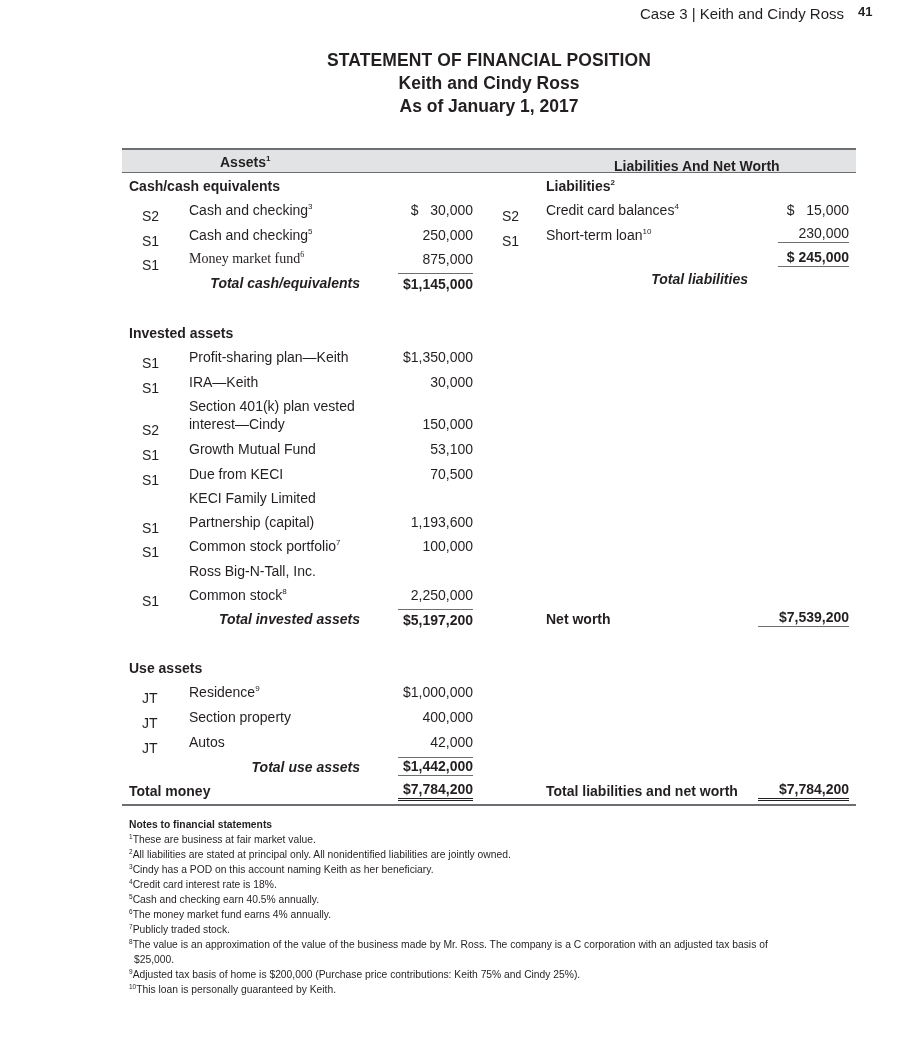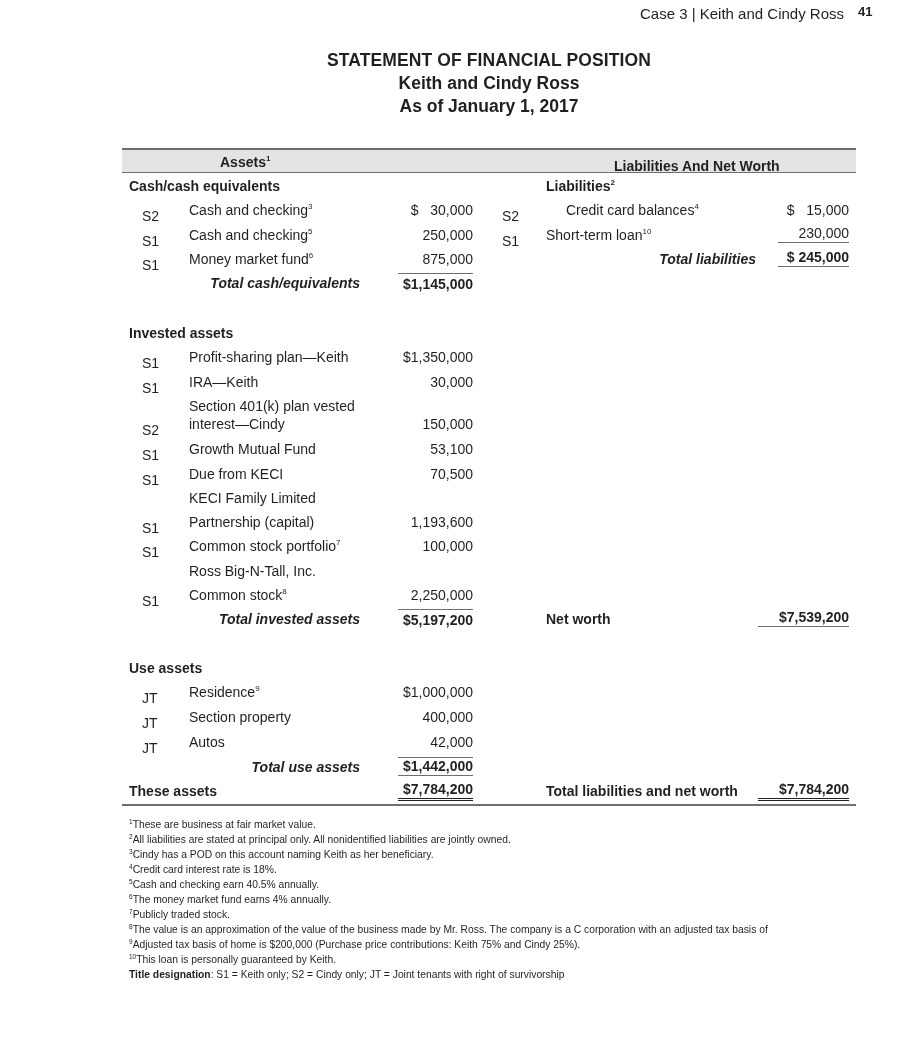--- a/index.html
+++ b/index.html
@@ -79,41 +79,41 @@
     <span style="position:absolute;left:67px;"><span>Cash and checking</span><span class="sup">3</span></span>
     <span class="num" style="left:276px;width:75px;white-space:pre;">$   30,000</span>
   </div>
   <div class="row" style="left:0;top:77px;width:360px;">
     <span class="code" style="left:20px;">S1</span>
     <span style="position:absolute;left:67px;"><span>Cash and checking</span><span class="sup">5</span></span>
     <span class="num" style="left:276px;width:75px;">250,000</span>
   </div>
   <div class="row" style="left:0;top:101px;width:360px;">
     <span class="code" style="left:20px;">S1</span>
-    <span style="position:absolute;left:67px;"><span>Money market fund</span><span class="sup">6</span></span>
+    <span style="position:absolute;left:67px;font-family:Liberation Serif, serif;"><span>Money market fund</span><span class="sup">6</span></span>
     <span class="num" style="left:276px;width:75px;">875,000</span>
   </div>
   <div class="row" style="left:0;top:125px;width:360px;">
     <span class="bold ital" style="position:absolute;right:122px;">Total cash/equivalents</span>
     <span class="num bold ul-top" style="left:276px;width:75px;">$1,145,000</span>
   </div>
 
   <div class="row bold" style="left:424px;top:28px;"><span>Liabilities</span><span class="sup">2</span></div>
   <div class="row" style="left:380px;top:52px;width:354px;">
     <span class="code" style="left:0;">S2</span>
-    <span style="position:absolute;left:44px;margin-left:20px;"><span>Credit card balances</span><span class="sup">4</span></span>
+    <span style="position:absolute;left:44px;"><span>Credit card balances</span><span class="sup">4</span></span>
     <span class="num" style="left:276px;width:71px;white-space:pre;">$   15,000</span>
   </div>
   <div class="row" style="left:380px;top:77px;width:354px;">
     <span class="code" style="left:0;">S1</span>
     <span style="position:absolute;left:44px;"><span>Short-term loan</span><span class="sup">10</span></span>
     <span class="num ul" style="left:276px;width:71px;line-height:17px;">230,000</span>
   </div>
   <div class="row" style="left:380px;top:101px;width:354px;">
-    <span class="bold ital" style="position:absolute;right:100px;">Total liabilities</span>
+    <span class="bold ital" style="position:absolute;right:108px;margin-top:20px;">Total liabilities</span>
     <span class="num bold ul" style="left:276px;width:71px;line-height:17px;">$ 245,000</span>
   </div>
 
   <div class="row bold" style="left:7px;top:175px;">Invested assets</div>
 
   <div class="row" style="left:0;top:199px;width:360px;">
     <span class="code" style="left:20px;">S1</span>
     <span style="position:absolute;left:67px;">Profit-sharing plan—Keith</span>
     <span class="num" style="left:260px;width:91px;">$1,350,000</span>
   </div>
@@ -180,36 +180,37 @@
     <span class="code" style="left:20px;">JT</span>
     <span style="position:absolute;left:67px;">Autos</span>
     <span class="num" style="left:260px;width:91px;">42,000</span>
   </div>
   <div class="row" style="left:0;top:609px;width:360px;">
     <span class="bold ital" style="position:absolute;right:122px;">Total use assets</span>
     <span class="num bold ul-top ul" style="left:276px;width:75px;line-height:17px;">$1,442,000</span>
   </div>
 
   <div class="row" style="left:0;top:633px;width:360px;">
-    <span class="bold" style="position:absolute;left:7px;">These assets</span>
+    <span class="bold" style="position:absolute;left:7px;">Total money</span>
     <span class="num bold dbl" style="left:276px;width:75px;line-height:17px;">$7,784,200</span>
   </div>
   <div class="row" style="left:380px;top:633px;width:354px;">
     <span class="bold" style="position:absolute;left:44px;">Total liabilities and net worth</span>
     <span class="num bold dbl" style="left:256px;width:91px;line-height:17px;">$7,784,200</span>
   </div>
 
   <div class="bottom-rule"></div>
 </div>
 
 <div class="notes">
+  <div class="nh">Notes to financial statements</div>
   <div><span class="nsup">1</span><span>These are business at fair market value.</span></div>
   <div><span class="nsup">2</span><span>All liabilities are stated at principal only. All nonidentified liabilities are jointly owned.</span></div>
   <div><span class="nsup">3</span><span>Cindy has a POD on this account naming Keith as her beneficiary.</span></div>
   <div><span class="nsup">4</span><span>Credit card interest rate is 18%.</span></div>
   <div><span class="nsup">5</span><span>Cash and checking earn 40.5% annually.</span></div>
   <div><span class="nsup">6</span><span>The money market fund earns 4% annually.</span></div>
   <div><span class="nsup">7</span><span>Publicly traded stock.</span></div>
   <div><span class="nsup">8</span><span>The value is an approximation of the value of the business made by Mr. Ross. The company is a C corporation with an adjusted tax basis of</span></div>
+  <div class="indent">$25,000.</div>
   <div><span class="nsup">9</span><span>Adjusted tax basis of home is $200,000 (Purchase price contributions: Keith 75% and Cindy 25%).</span></div>
   <div><span class="nsup">10</span><span>This loan is personally guaranteed by Keith.</span></div>
-  <div><span class="nh">Title designation</span><span>: S1 = Keith only; S2 = Cindy only; JT = Joint tenants with right of survivorship</span></div>
 </div>
 
 </body></html>

